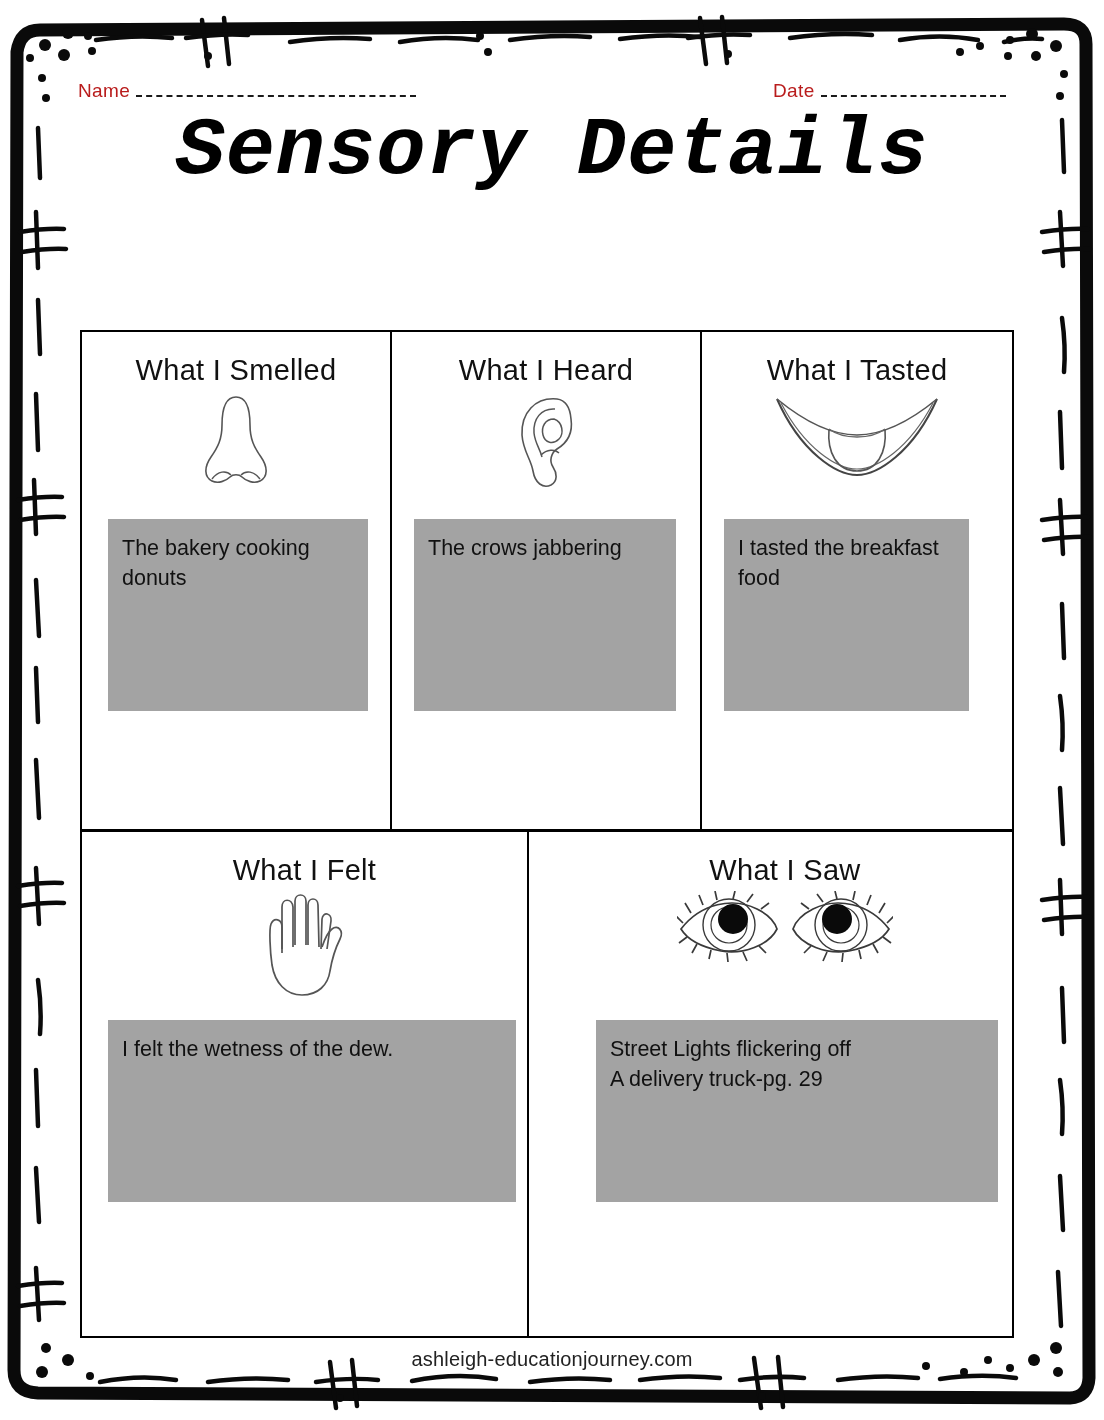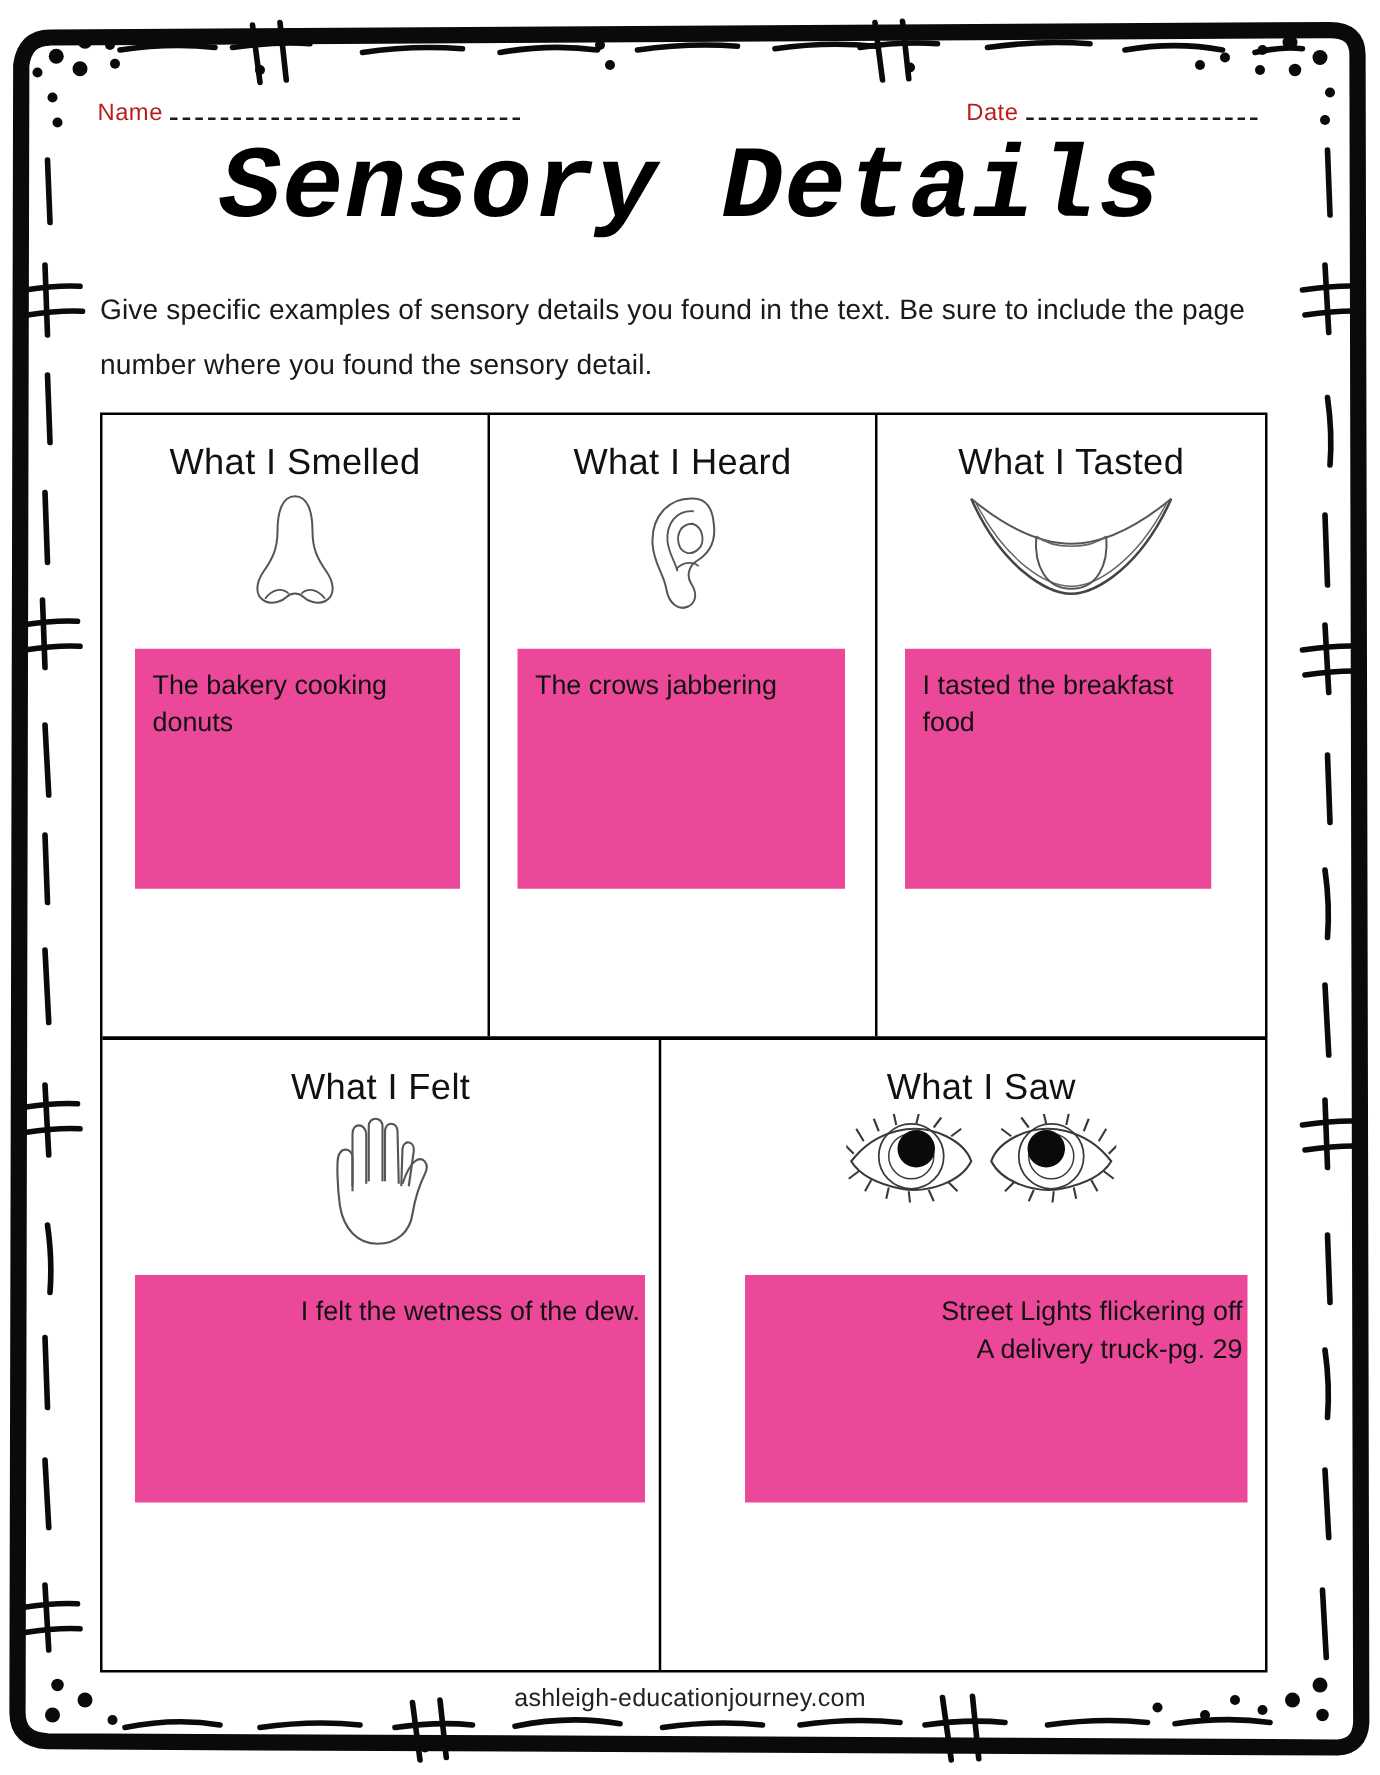--- a/index.html
+++ b/index.html
@@ -135,43 +135,42 @@
     display: flex;
     justify-content: center;
     align-items: flex-start;
     height: 108px;
     margin-top: 4px;
   }
   .icon-wrap.tall { height: 120px; }
 
   .answer-box {
     position: absolute;
-    background: #ec4899;
+    background: #a3a3a3;
     box-sizing: border-box;
-    padding: 14px 4px 8px 14px;
+    padding: 14px 28px 8px 14px;
     font-family: "Liberation Sans", sans-serif;
     font-size: 21.5px;
     line-height: 30px;
     color: #111;
     white-space: pre-line;
   }
   
   .row-top .answer-box {
     left: 26px;
     top: 187px;
     width: 260px;
     height: 192px;
   }
   .row-top .cell.c3:nth-child(2) .answer-box { left: 22px; width: 262px; }
   .row-top .cell.c3:nth-child(3) .answer-box { left: 22px; width: 245px; }
   
   .row-bottom .answer-box {
     top: 188px;
     height: 182px;
-    text-align: right;
   }
   .row-bottom .cell.c2-left .answer-box { left: 26px; width: 408px; }
   .row-bottom .cell.c2-right .answer-box { left: 38px; width: 402px; }
 
   
   .credit {
     position: absolute;
     top: 1290px;
     left: 0;
     width: 984px;
@@ -315,21 +314,20 @@
     <div class="nd-name">
       <span class="nd-label">Name</span><span class="nd-rule"></span>
     </div>
     <div class="nd-date">
       <span class="nd-label">Date</span><span class="nd-rule"></span>
     </div>
   </div>
 
   <div class="title">Sensory Details</div>
 
-  <div class="instructions">Give specific examples of sensory details you found in the text. Be sure to include the page number where you found the sensory detail.</div>
 
   <div id="sensory-table">
 
     <div class="trow row-top">
 
       <div class="cell c3">
         <div class="cell-title">What I Smelled</div>
         <div class="icon-wrap">
           <svg width="92" height="105" viewBox="0 0 92 105">
             <path d="M46 6 C 36 6 32 18 32 34 C 32 48 28 56 21 66 C 14 76 14 86 22 90 C 28 93 36 90 40 86 C 43 83 49 83 52 86 C 56 90 64 93 70 90 C 78 86 78 76 71 66 C 64 56 60 48 60 34 C 60 18 56 6 46 6 Z" fill="none" stroke="#555" stroke-width="1.6"></path>

